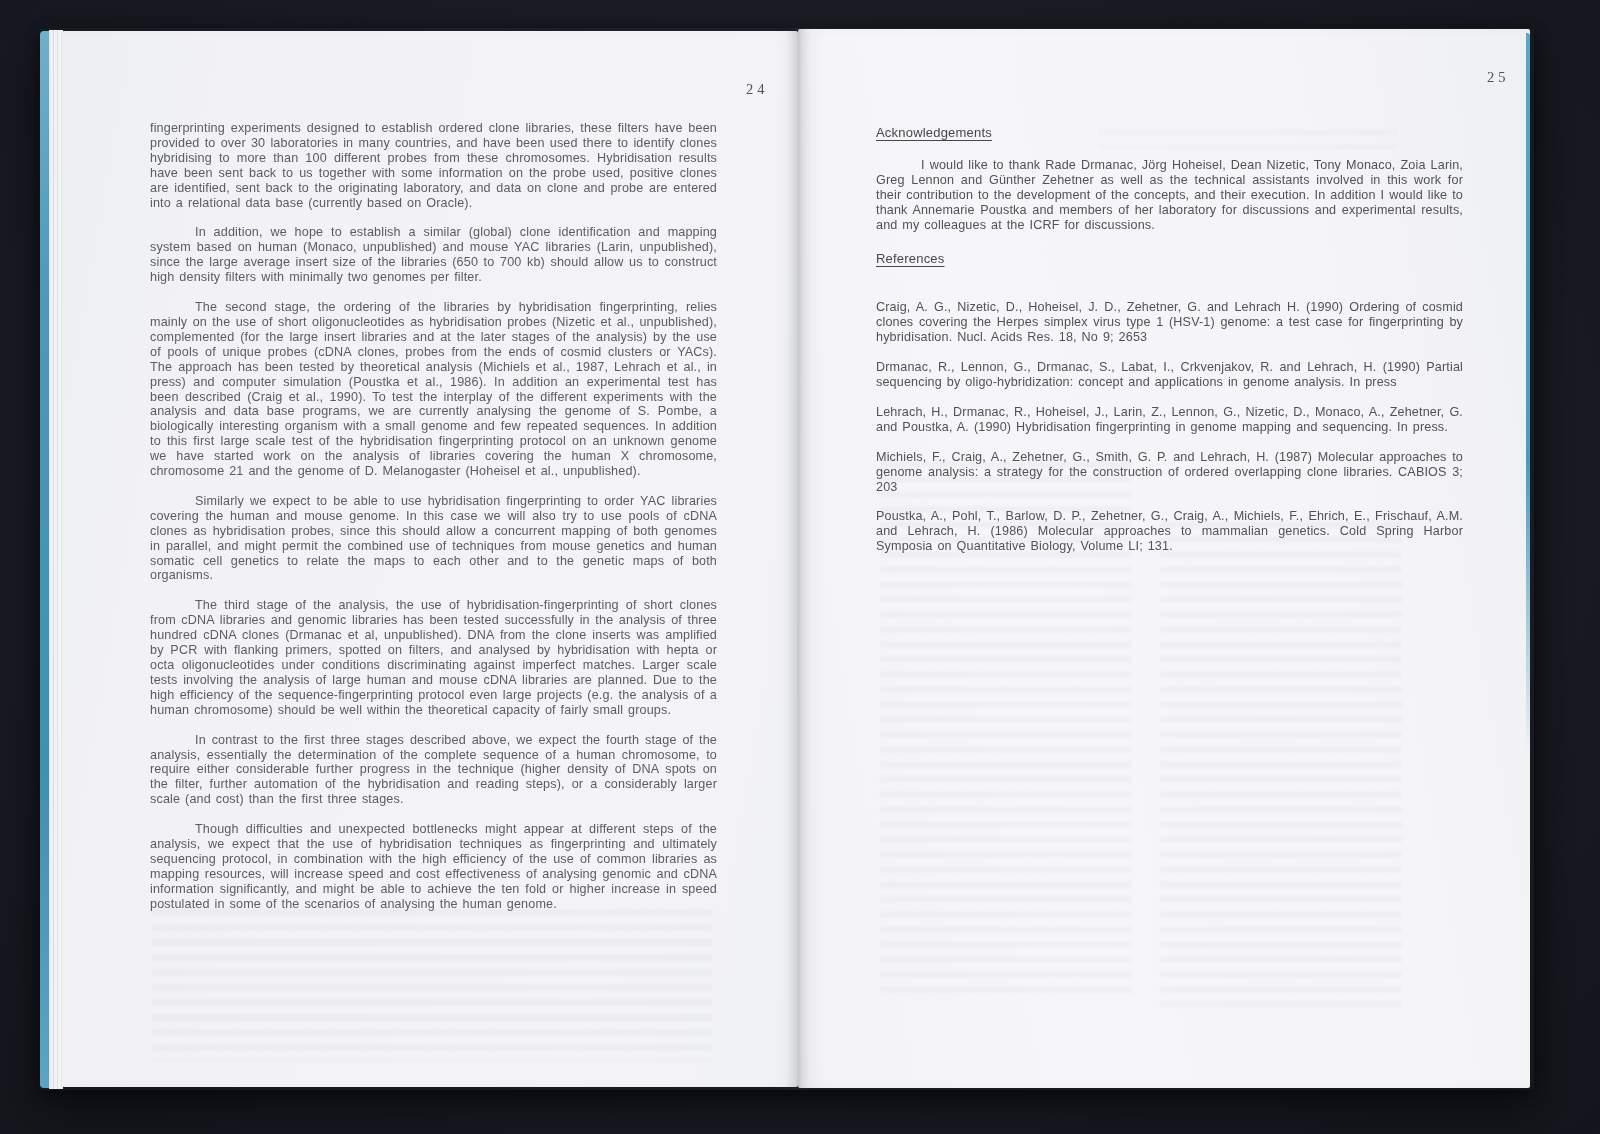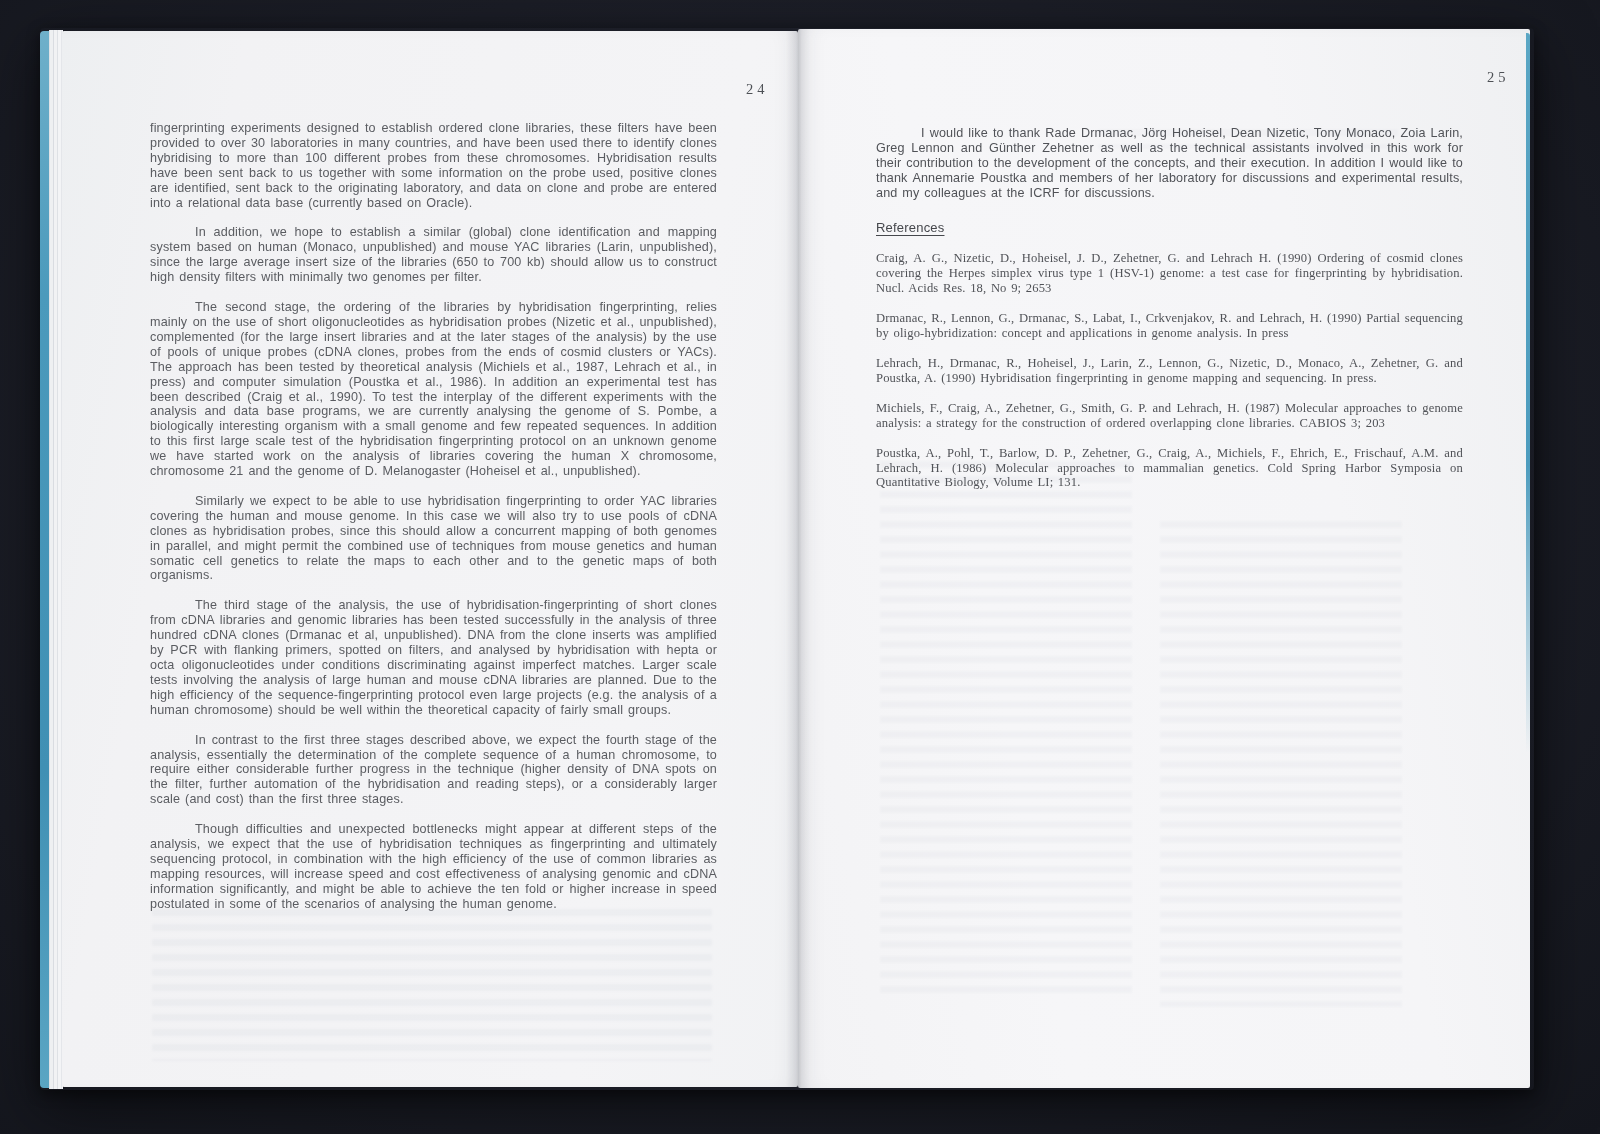--- a/index.html
+++ b/index.html
@@ -91,22 +91,22 @@
 
   .section-heading {
     font-size: 13px;
     color: #45474c;
     text-decoration: underline;
     text-underline-offset: 3px;
     margin: 0 0 17px 0;
     letter-spacing: .2px;
   }
   .ack-paragraph { margin: 0 0 20px 0; text-indent: 45px; }
-  .heading-references { margin-bottom: 16px; }
-  .reference-entry { margin: 0 0 15px 0; font-family: Liberation Serif, serif; }
+  .heading-references { margin-bottom: 33px; }
+  .reference-entry { margin: 0 0 15px 0; }
 
   
   .ghost {
     position: absolute;
     background-image: repeating-linear-gradient(to bottom,
       rgba(105,120,148,.085) 0 7px, rgba(105,120,148,0) 7px 15px);
     filter: blur(1.3px);
     opacity: .55;
     pointer-events: none;
   }
@@ -137,20 +137,21 @@
         <p class="para indent">Though difficulties and unexpected bottlenecks might appear at different steps of the analysis, we expect that the use of hybridisation techniques as fingerprinting and ultimately sequencing protocol, in combination with the high efficiency of the use of common libraries as mapping resources, will increase speed and cost effectiveness of analysing genomic and cDNA information significantly, and might be able to achieve the ten fold or higher increase in speed postulated in some of the scenarios of analysing the human genome.</p>
       </div>
 
       <div class="ghost ghost-left-bottom"></div>
     </div>
 
     <div class="page page-right">
       <div class="page-number pagenum-right">25</div>
 
       <div class="text-col text-col-right">
+        <p class="section-heading">Acknowledgements</p>
         <p class="para ack-paragraph">I would like to thank Rade Drmanac, Jörg Hoheisel, Dean Nizetic, Tony Monaco, Zoia Larin, Greg Lennon and Günther Zehetner as well as the technical assistants involved in this work for their contribution to the development of the concepts, and their execution.  In addition I would like to thank Annemarie Poustka and members of her laboratory for discussions and experimental results, and my colleagues at the ICRF for discussions.</p>
 
         <p class="section-heading heading-references">References</p>
         <p class="para reference-entry">Craig, A. G., Nizetic, D., Hoheisel, J. D., Zehetner, G. and Lehrach H. (1990) Ordering of cosmid clones covering the Herpes simplex virus type 1 (HSV-1) genome: a test case for fingerprinting by hybridisation.  Nucl. Acids Res. 18, No 9; 2653</p>
         <p class="para reference-entry">Drmanac, R., Lennon, G., Drmanac, S., Labat, I., Crkvenjakov, R. and Lehrach, H. (1990) Partial sequencing by oligo-hybridization: concept and applications in genome analysis.  In press</p>
         <p class="para reference-entry">Lehrach, H., Drmanac, R., Hoheisel, J., Larin, Z., Lennon, G., Nizetic, D., Monaco, A., Zehetner, G. and Poustka, A. (1990) Hybridisation fingerprinting in genome mapping and sequencing.  In press.</p>
         <p class="para reference-entry">Michiels, F., Craig, A., Zehetner, G., Smith, G. P. and Lehrach, H. (1987) Molecular approaches to genome analysis: a strategy for the construction of ordered overlapping clone libraries.  CABIOS 3; 203</p>
         <p class="para reference-entry">Poustka, A., Pohl, T., Barlow, D. P., Zehetner, G., Craig, A., Michiels, F., Ehrich, E., Frischauf, A.M. and Lehrach, H. (1986)  Molecular approaches to mammalian genetics.  Cold Spring Harbor Symposia on Quantitative Biology, Volume LI; 131.</p>
       </div>
 

